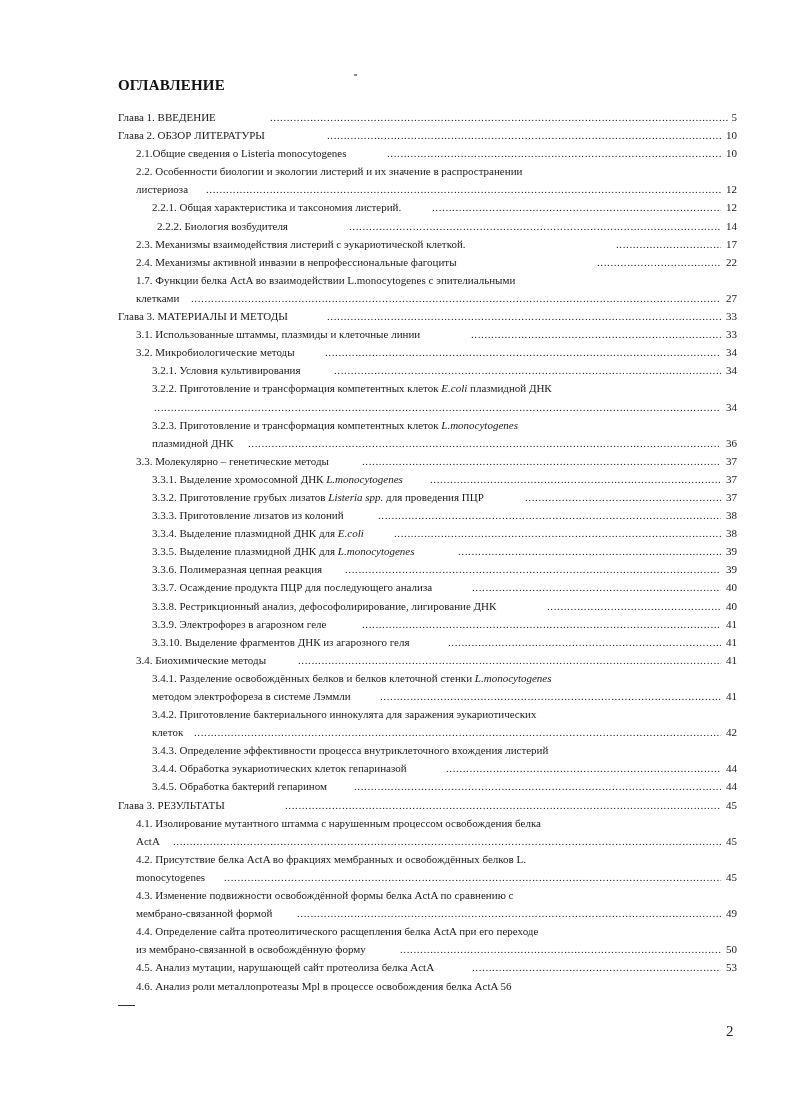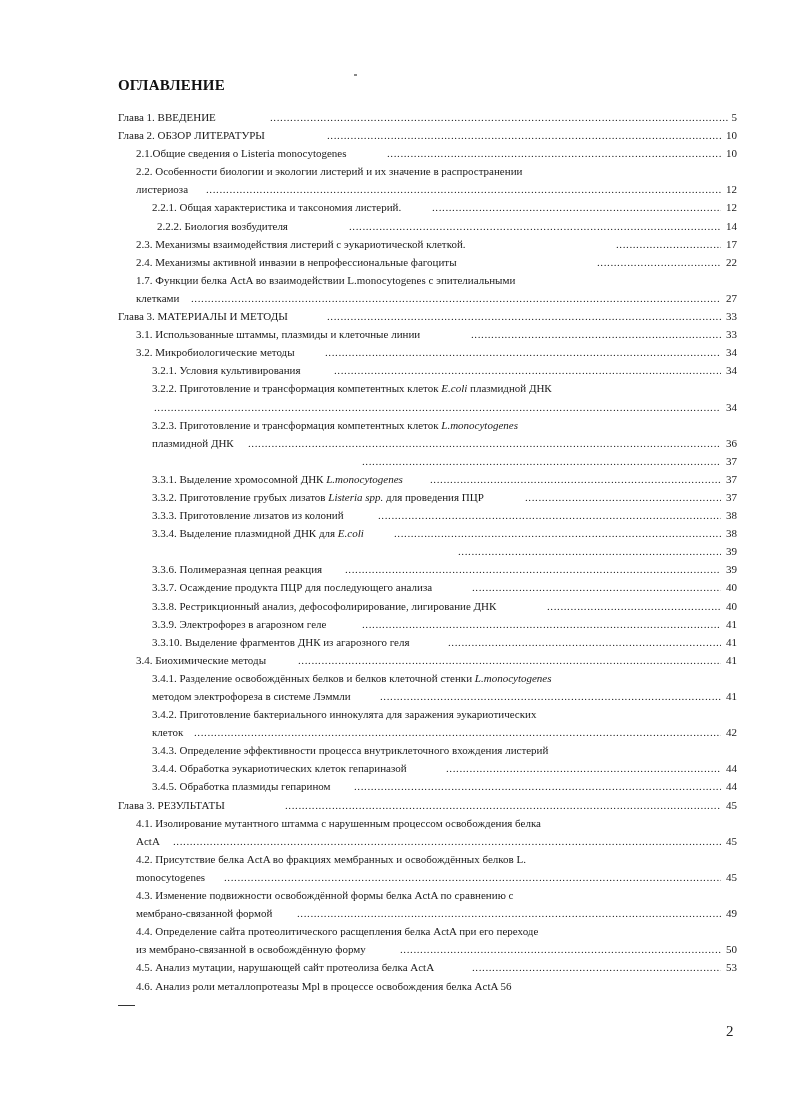--- a/index.html
+++ b/index.html
@@ -125,20 +125,21 @@
     </div>
     <div class="row">
       <span class="text" style="left: 152px;">3.2.3. Приготовление и трансформация компетентных клеток <i>L.monocytogenes</i></span>
     </div>
     <div class="row">
       <span class="text" style="left: 152px;">плазмидной ДНК</span>
       <span class="lead" style="left: 248px; width: 473px;"></span>
       <span class="pg">36</span>
     </div>
     <div class="row">
+      <span class="text" style="left: 136px;">3.3. Молекулярно – генетические методы</span>
       <span class="lead" style="left: 362px; width: 359px;"></span>
       <span class="pg">37</span>
     </div>
     <div class="row">
       <span class="text" style="left: 152px;">3.3.1. Выделение хромосомной ДНК <i>L.monocytogenes</i></span>
       <span class="lead" style="left: 430px; width: 291px;"></span>
       <span class="pg">37</span>
     </div>
     <div class="row">
       <span class="text" style="left: 152px;">3.3.2. Приготовление грубых лизатов <i>Listeria spp.</i> для проведения ПЦР</span>
@@ -149,20 +150,21 @@
       <span class="text" style="left: 152px;">3.3.3. Приготовление лизатов из колоний</span>
       <span class="lead" style="left: 378px; width: 343px;"></span>
       <span class="pg">38</span>
     </div>
     <div class="row">
       <span class="text" style="left: 152px;">3.3.4. Выделение плазмидной ДНК для <i>E.coli</i></span>
       <span class="lead" style="left: 394px; width: 327px;"></span>
       <span class="pg">38</span>
     </div>
     <div class="row">
+      <span class="text" style="left: 152px;">3.3.5. Выделение плазмидной ДНК для <i>L.monocytogenes</i></span>
       <span class="lead" style="left: 458px; width: 263px;"></span>
       <span class="pg">39</span>
     </div>
     <div class="row">
       <span class="text" style="left: 152px; font-family: Liberation Serif, serif;">3.3.6. Полимеразная цепная реакция</span>
       <span class="lead" style="left: 345px; width: 376px;"></span>
       <span class="pg">39</span>
     </div>
     <div class="row">
       <span class="text" style="left: 152px;">3.3.7. Осаждение продукта ПЦР для последующего анализа</span>
@@ -207,21 +209,21 @@
     </div>
     <div class="row">
       <span class="text" style="left: 152px;">3.4.3. Определение эффективности процесса внутриклеточного вхождения листерий</span>
     </div>
     <div class="row">
       <span class="text" style="left: 152px;">3.4.4. Обработка эукариотических  клеток гепариназой</span>
       <span class="lead" style="left: 446px; width: 275px;"></span>
       <span class="pg">44</span>
     </div>
     <div class="row">
-      <span class="text" style="left: 152px;">3.4.5. Обработка плазмиды гепарином</span>
+      <span class="text" style="left: 152px;">3.4.5. Обработка бактерий гепарином</span>
       <span class="lead" style="left: 354px; width: 367px;"></span>
       <span class="pg">44</span>
     </div>
     <div class="row">
       <span class="text" style="left: 118px;">Глава 3. РЕЗУЛЬТАТЫ</span>
       <span class="lead" style="left: 285px; width: 436px;"></span>
       <span class="pg">45</span>
     </div>
     <div class="row">
       <span class="text" style="left: 136px;">4.1. Изолирование мутантного штамма с нарушенным процессом освобождения белка</span>

